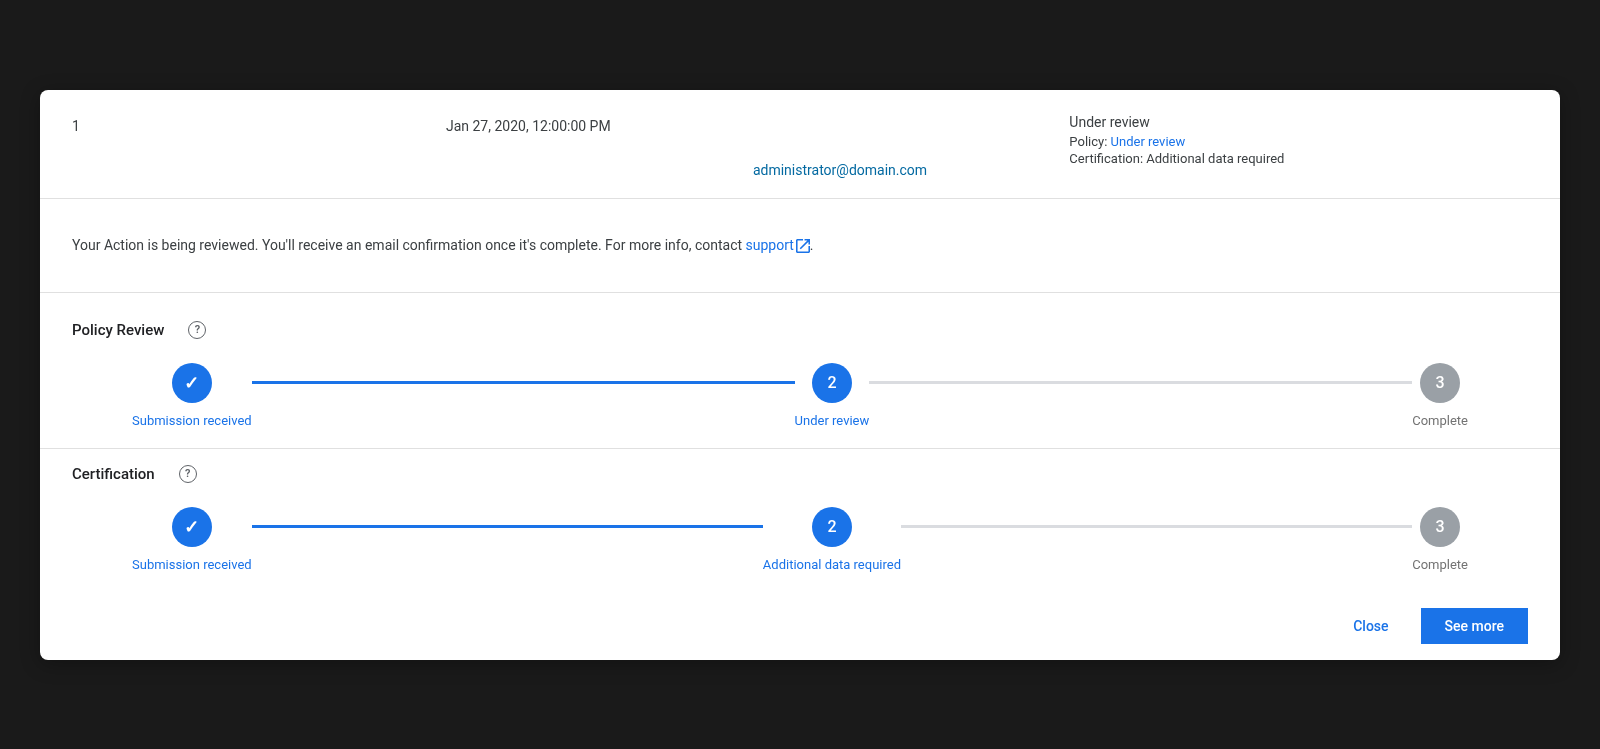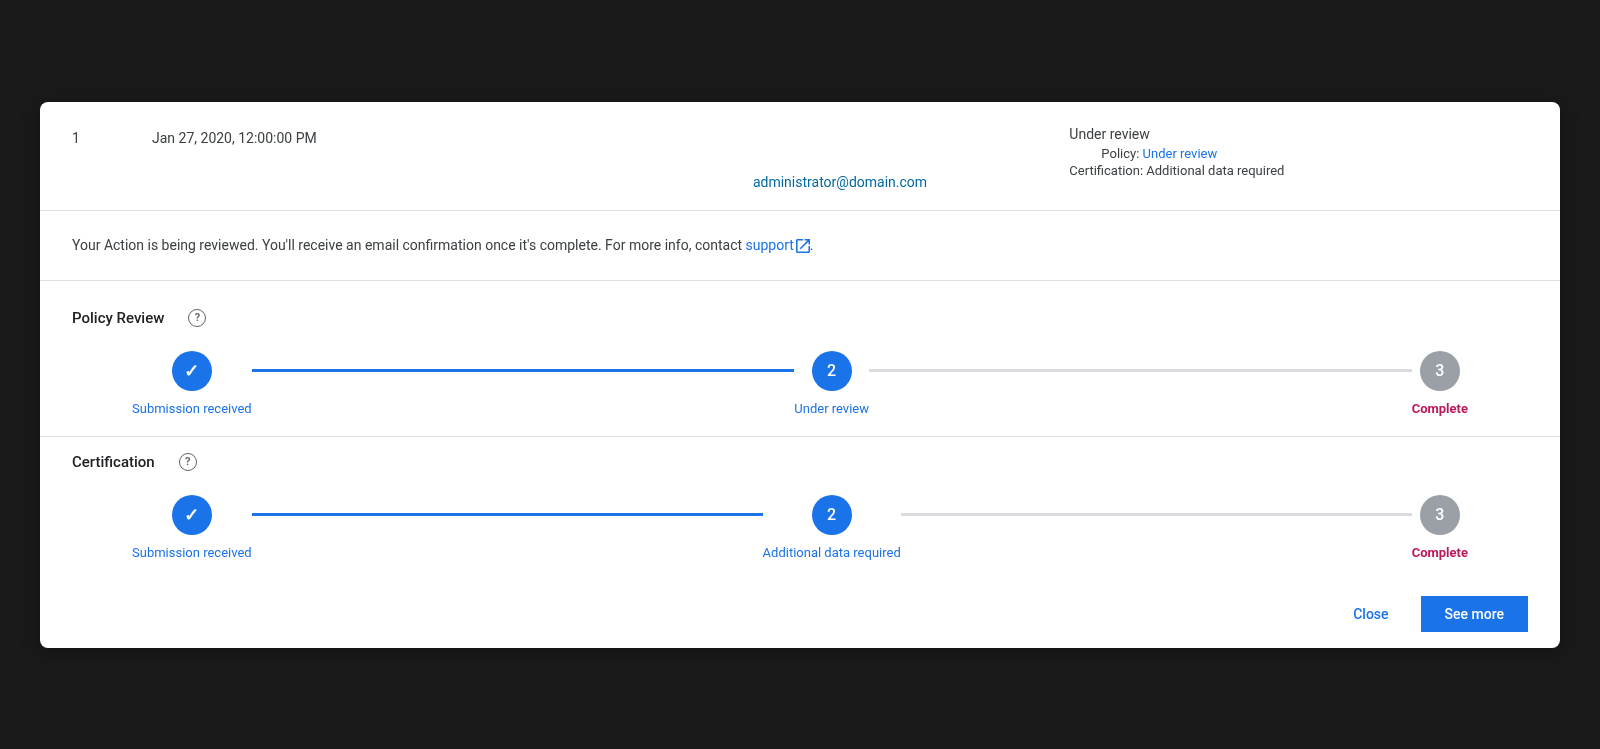--- a/index.html
+++ b/index.html
@@ -30,21 +30,21 @@
     .header-num {
       font-size: 14px;
       color: #3c4043;
       min-width: 80px;
       padding-top: 4px;
     }
     .header-date {
       font-size: 14px;
       color: #3c4043;
       flex: 1;
-      text-align: left;
+      text-align: right;
       padding-top: 4px;
     }
     .header-email {
       font-size: 14px;
       color: #0369a1;
       flex: 1;
       text-align: center;
       padding-top: 4px;
       margin-top: 44px;
     }
@@ -54,32 +54,31 @@
       color: #3c4043;
       padding-top: 0;
     }
     .header-status .status-title {
       font-size: 14px;
       color: #3c4043;
       margin-bottom: 4px;
     }
     .header-status .status-policy {
       margin-bottom: 2px;
-      margin-left: 32px;
     }
     .header-status .status-cert {
       color: #3c4043;
     }
     .blue-link {
       color: #1a73e8;
       text-decoration: none;
       cursor: pointer;
     }
     .info-section {
-      padding: 24px 32px;
+      padding: 36px 32px;
       border-bottom: 1px solid #e0e0e0;
       font-size: 14px;
       color: #3c4043;
       line-height: 1.5;
     }
     .external-icon {
       display: inline-block;
       width: 14px;
       height: 14px;
       vertical-align: middle;
@@ -147,21 +146,21 @@
     .step-circle.inactive {
       background: #9aa0a6;
     }
     .step-label {
       margin-top: 10px;
       font-size: 13px;
       text-align: center;
       white-space: nowrap;
     }
     .step-label.blue { color: #1a73e8; }
-    .step-label.gray { color: #be185d; font-weight: bold; }
+    .step-label.gray { color: #737373; }
     .connector {
       flex: 1;
       height: 3px;
       margin-top: 18px;
       position: relative;
       z-index: 1;
     }
     .connector.blue { background: #1a73e8; }
     .connector.gray { background: #dadce0; }
     .check-mark {

